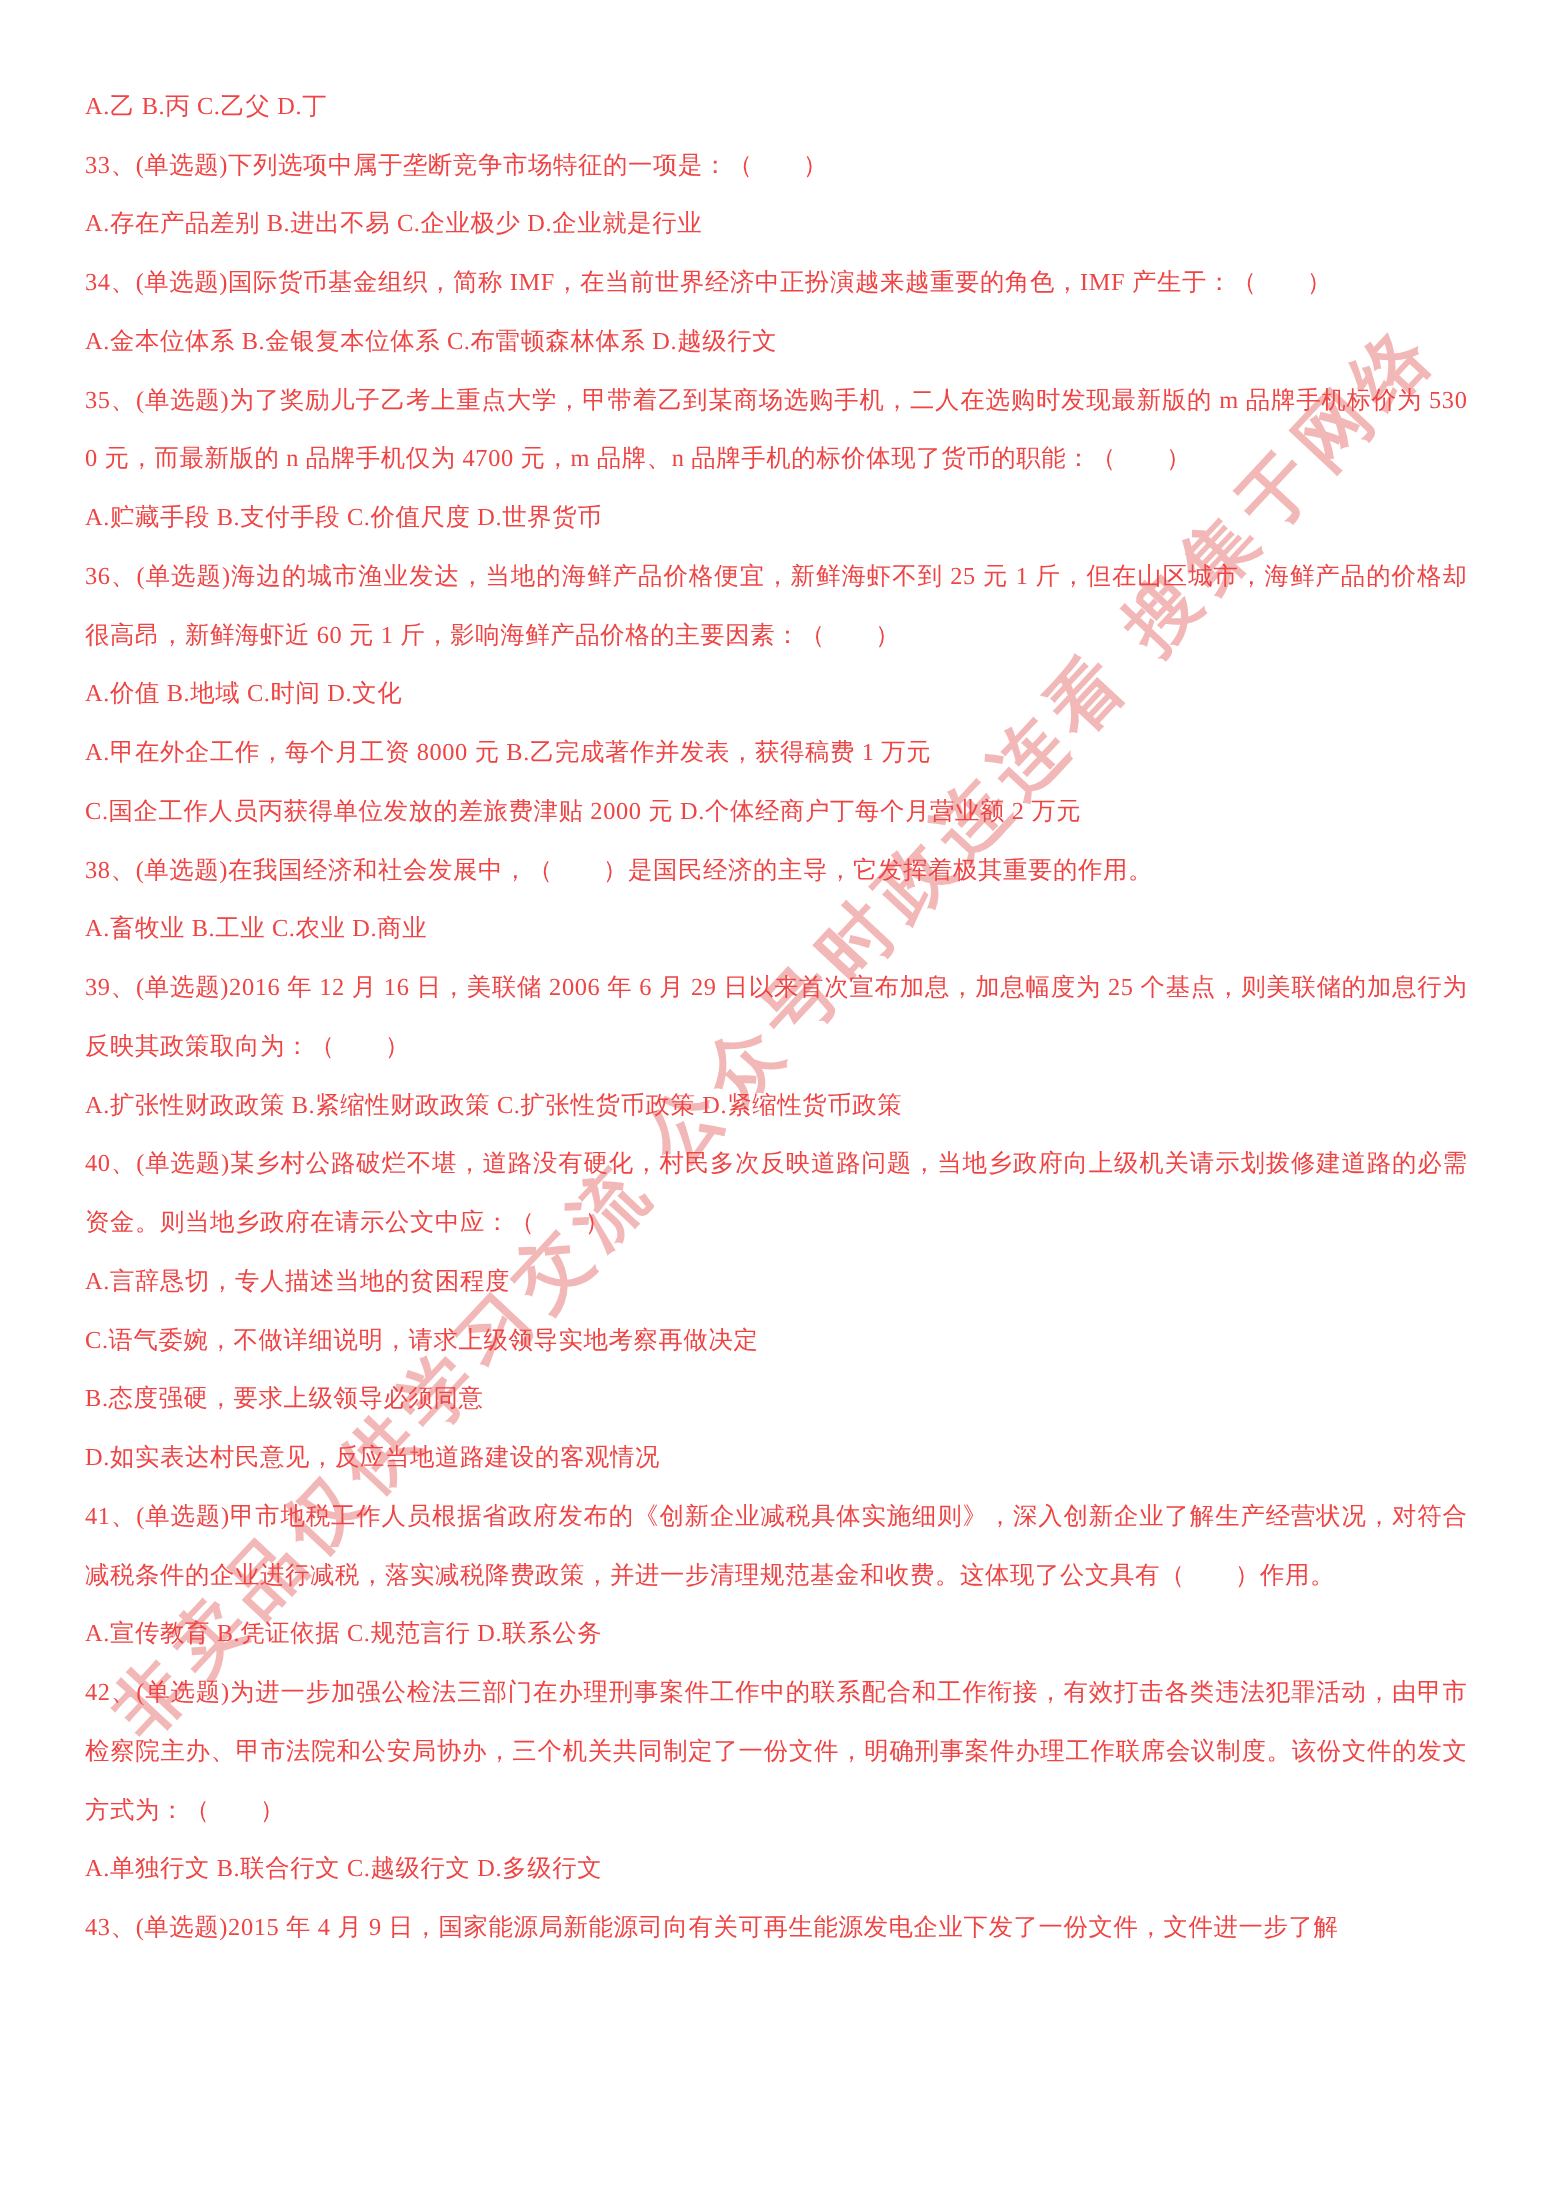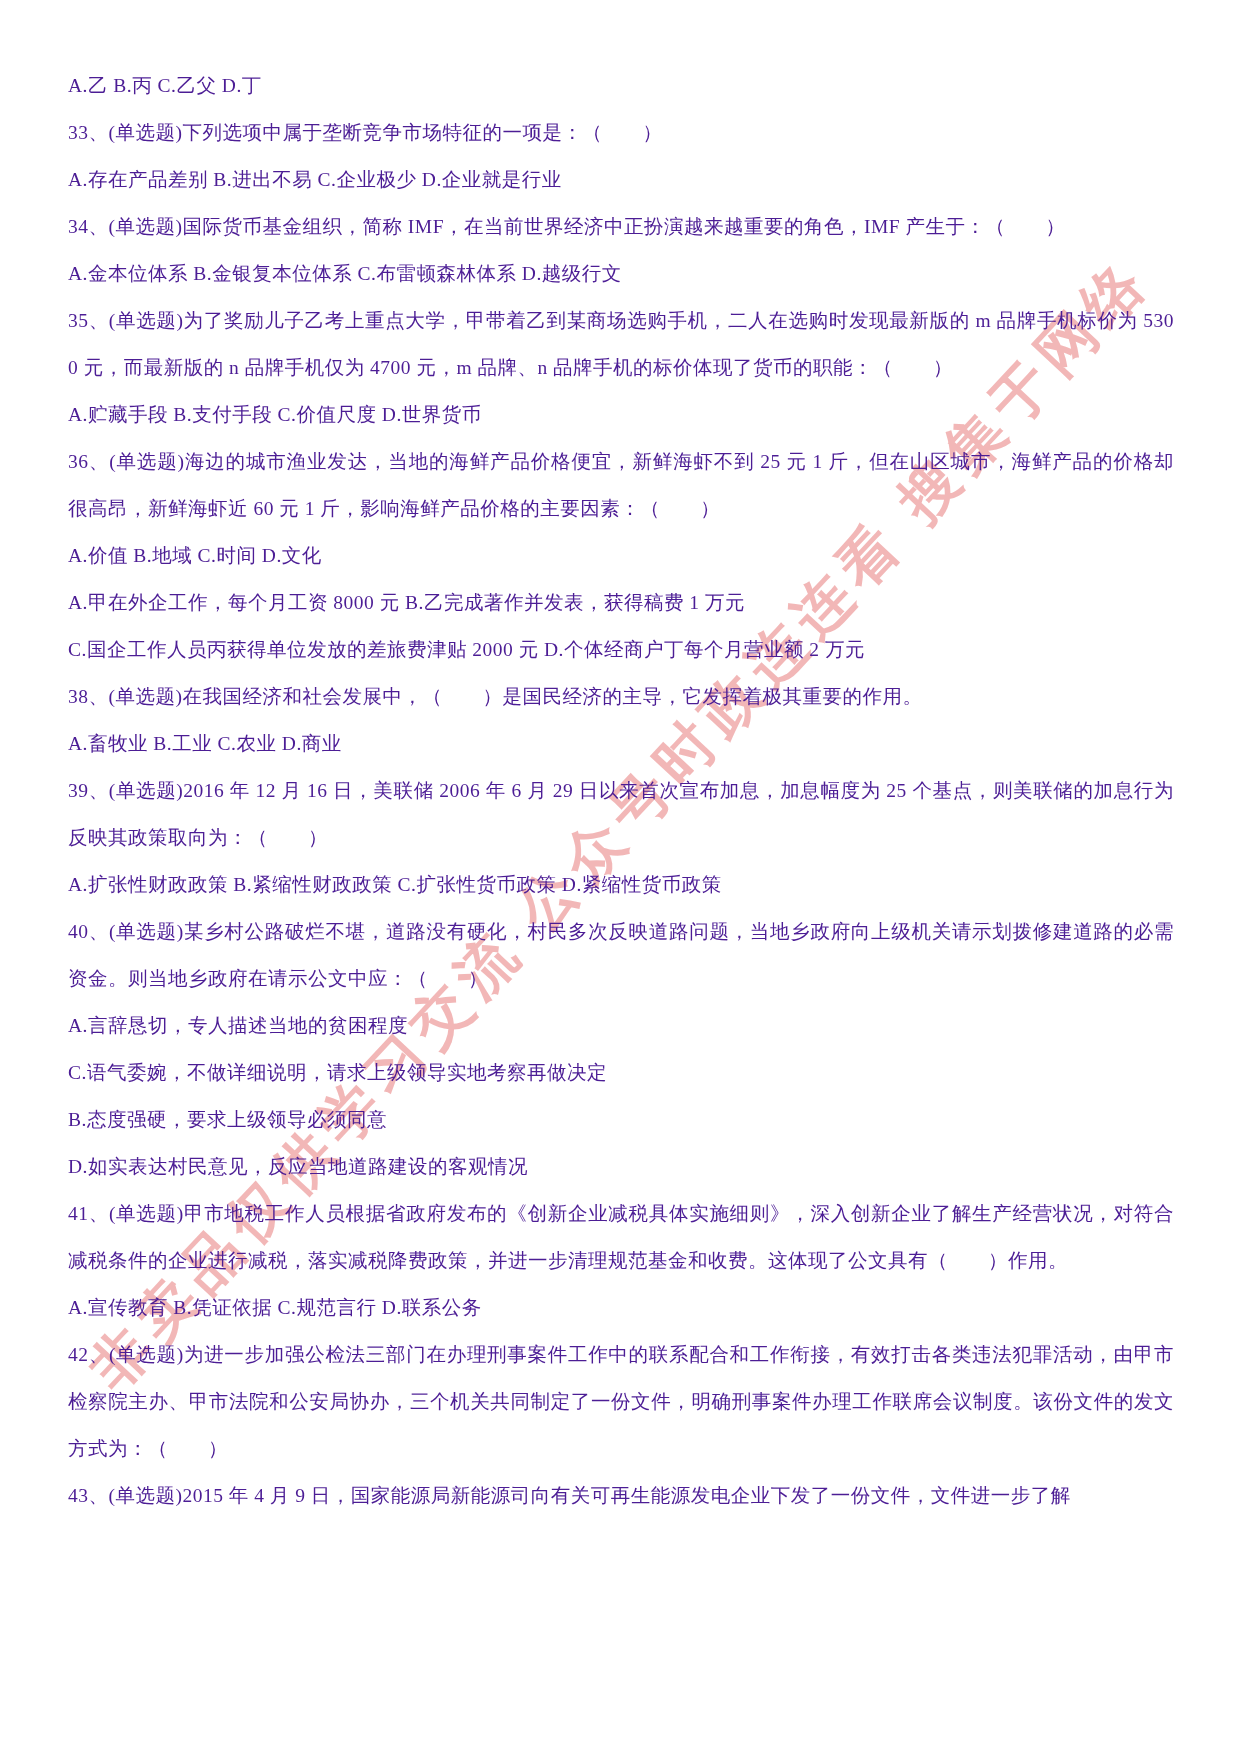--- a/index.html
+++ b/index.html
@@ -40,21 +40,21 @@
     z-index: 0;
     pointer-events: none;
     user-select: none;
   }
 </style>
 </head>
 <body>
 
 <div class="page">
   <div class="watermark" style="color: rgb(232, 126, 126); opacity: 0.55; transform: translate(-50%, -50%) rotate(-47deg);">非卖品仅供学习交流 公众号时政连连看 搜集于网络</div>
-  <div class="content" id="doc-lines" style="color: #4c1d95;">
+  <div class="content" id="doc-lines" style="color: #ef4444;">
       <p class="line">A.乙 B.丙 C.乙父 D.丁</p>
       <p class="line">33、(单选题)下列选项中属于垄断竞争市场特征的一项是：（　　）</p>
       <p class="line">A.存在产品差别 B.进出不易 C.企业极少 D.企业就是行业</p>
       <p class="line">34、(单选题)国际货币基金组织，简称 IMF，在当前世界经济中正扮演越来越重要的角色，IMF 产生于：（　　）</p>
       <p class="line">A.金本位体系 B.金银复本位体系 C.布雷顿森林体系 D.越级行文</p>
       <p class="line">35、(单选题)为了奖励儿子乙考上重点大学，甲带着乙到某商场选购手机，二人在选购时发现最新版的 m 品牌手机标价为 5300 元，而最新版的 n 品牌手机仅为 4700 元，m 品牌、n 品牌手机的标价体现了货币的职能：（　　）</p>
       <p class="line">A.贮藏手段 B.支付手段 C.价值尺度 D.世界货币</p>
       <p class="line">36、(单选题)海边的城市渔业发达，当地的海鲜产品价格便宜，新鲜海虾不到 25 元 1 斤，但在山区城市，海鲜产品的价格却很高昂，新鲜海虾近 60 元 1 斤，影响海鲜产品价格的主要因素：（　　）</p>
       <p class="line">A.价值 B.地域 C.时间 D.文化</p>
       <p class="line">A.甲在外企工作，每个月工资 8000 元 B.乙完成著作并发表，获得稿费 1 万元</p>
@@ -64,15 +64,16 @@
       <p class="line">39、(单选题)2016 年 12 月 16 日，美联储 2006 年 6 月 29 日以来首次宣布加息，加息幅度为 25 个基点，则美联储的加息行为反映其政策取向为：（　　）</p>
       <p class="line">A.扩张性财政政策 B.紧缩性财政政策 C.扩张性货币政策 D.紧缩性货币政策</p>
       <p class="line">40、(单选题)某乡村公路破烂不堪，道路没有硬化，村民多次反映道路问题，当地乡政府向上级机关请示划拨修建道路的必需资金。则当地乡政府在请示公文中应：（　　）</p>
       <p class="line">A.言辞恳切，专人描述当地的贫困程度</p>
       <p class="line">C.语气委婉，不做详细说明，请求上级领导实地考察再做决定</p>
       <p class="line">B.态度强硬，要求上级领导必须同意</p>
       <p class="line">D.如实表达村民意见，反应当地道路建设的客观情况</p>
       <p class="line">41、(单选题)甲市地税工作人员根据省政府发布的《创新企业减税具体实施细则》，深入创新企业了解生产经营状况，对符合减税条件的企业进行减税，落实减税降费政策，并进一步清理规范基金和收费。这体现了公文具有（　　）作用。</p>
       <p class="line">A.宣传教育 B.凭证依据 C.规范言行 D.联系公务</p>
       <p class="line">42、(单选题)为进一步加强公检法三部门在办理刑事案件工作中的联系配合和工作衔接，有效打击各类违法犯罪活动，由甲市检察院主办、甲市法院和公安局协办，三个机关共同制定了一份文件，明确刑事案件办理工作联席会议制度。该份文件的发文方式为：（　　）</p>
+      <p class="line">A.单独行文 B.联合行文 C.越级行文 D.多级行文</p>
       <p class="line">43、(单选题)2015 年 4 月 9 日，国家能源局新能源司向有关可再生能源发电企业下发了一份文件，文件进一步了解</p>
     </div>
 </div>
 
 </body></html>

